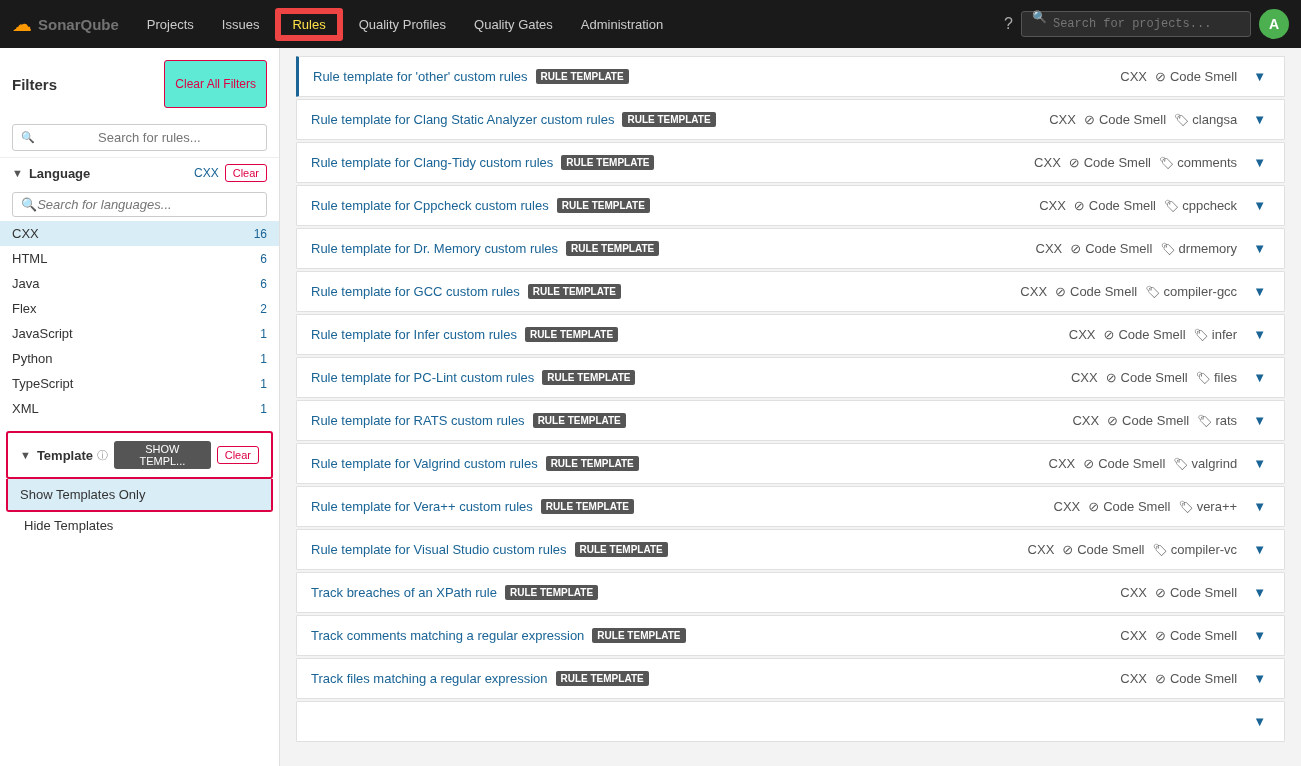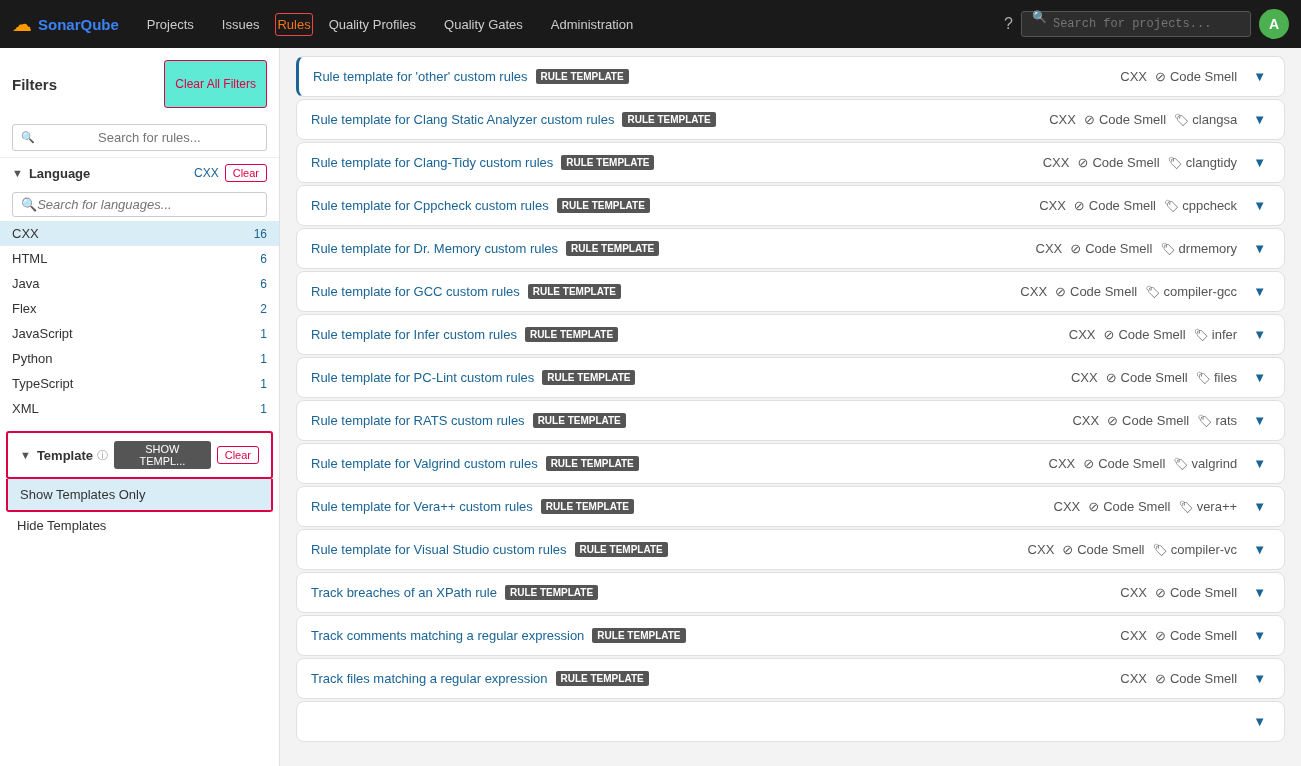--- a/index.html
+++ b/index.html
@@ -10,27 +10,27 @@
       background: #1a1a1a;
       display: flex;
       align-items: center;
       height: 48px;
       padding: 0 12px;
       gap: 4px;
     }
     .topnav-logo {
       display: flex; align-items: center; gap: 6px; margin-right: 12px;
     }
-    .topnav-logo-text { color: #3b82f6; font-size: 15px; font-weight: bold; }
+    .topnav-logo-text { color: #737373; font-size: 15px; font-weight: bold; }
     .topnav-logo-icon { color: #f90; font-size: 20px; }
     .topnav-link {
       color: #ccc; text-decoration: none; padding: 4px 12px; font-size: 13px; border-radius: 3px;
     }
     .topnav-link.active {
-      color: #f97316; border: 1px solid #ef4444; padding: 3px 1px; border-radius: 3px;
+      color: #fde047; border: 6px solid #ef4444; padding: 3px 11px; border-radius: 3px;
     }
     .topnav-right { margin-left: auto; display: flex; align-items: center; gap: 8px; }
     .topnav-search {
       background: #2d2d2d; border: 1px solid #555; border-radius: 3px;
       color: #aaa; padding: 5px 10px 5px 28px; width: 230px; font-size: 13px;
       position: relative;
     }
     .topnav-search-wrap { position: relative; }
     .topnav-search-wrap .search-icon-abs {
       position: absolute; left: 8px; top: 50%; transform: translateY(-50%); color: #888; font-size: 12px;
@@ -120,21 +120,21 @@
     }
     .template-section-header .btn-clear-small {
       margin-left: 6px; background: #fff; border: 1px solid #d04; color: #d04;
       padding: 2px 7px; border-radius: 3px; cursor: pointer; font-size: 11px;
     }
     .template-options { margin: 0 6px; border: 2px solid #d04; border-top: none; border-radius: 0 0 3px 3px; }
     .template-option {
       padding: 8px 12px; cursor: pointer; font-size: 13px;
     }
     .template-option.selected { background: #d9edf7; }
-    .hide-templates { padding: 6px 17px; font-size: 13px; color: #333; cursor: pointer; }
+    .hide-templates { padding: 6px 24px; font-size: 13px; color: #333; cursor: pointer; }
 
     
     .main-content { flex: 1; overflow-y: auto; background: #f3f3f3; }
 
     
     .main-toolbar {
       background: #f3f3f3; padding: 12px 16px; display: flex; align-items: center;
       border-bottom: 1px solid #ddd; gap: 8px;
     }
     .btn-bulk-change {
@@ -150,21 +150,21 @@
     .nav-arrows { display: flex; gap: 4px; align-items: center; }
     .select-info { color: #555; font-size: 13px; }
     .navigate-info { color: #555; font-size: 13px; }
     .refresh-icon { color: #555; font-size: 14px; }
 
     
     .rules-list { padding: 0 16px; }
     .rule-item {
       background: #fff; border: 1px solid #e0e0e0; margin-bottom: 2px;
       display: flex; align-items: center; padding: 10px 14px;
-      border-radius: 8px;
+      border-radius: 1px;
     }
     .rule-item:first-child { border-left: 3px solid #1a6496; }
     .rule-link { color: #1a6496; text-decoration: none; font-size: 13px; flex-shrink: 0; }
     .rule-template-badge {
       background: #555; color: #fff; font-size: 10px; font-weight: bold;
       padding: 2px 5px; border-radius: 2px; margin-left: 8px; white-space: nowrap; flex-shrink: 0;
     }
     .rule-meta { margin-left: auto; display: flex; align-items: center; gap: 8px; flex-shrink: 0; }
     .rule-lang { color: #555; font-size: 13px; }
     .rule-type { display: flex; align-items: center; gap: 4px; color: #555; font-size: 13px; }
@@ -330,21 +330,21 @@
         <a class="rule-link" href="#">Rule template for Clang-Tidy custom rules</a>
         <span class="rule-template-badge">RULE TEMPLATE</span>
         <div class="rule-meta">
           <span class="rule-lang">CXX</span>
           <span class="rule-type">
             <span class="circle-icon">⊘</span>
             <span>Code Smell</span>
           </span>
           <span class="rule-tag">
             <span class="tag-icon">🏷</span>
-            <span>clangtidy</span>
+            <span>comments</span>
           </span>
           <span class="rule-actions">
             <button class="rule-action-btn">▼</button>
           </span>
         </div>
       </div>
 
       <div class="rule-item">
         <a class="rule-link" href="#">Rule template for Cppcheck custom rules</a>
         <span class="rule-template-badge">RULE TEMPLATE</span>

